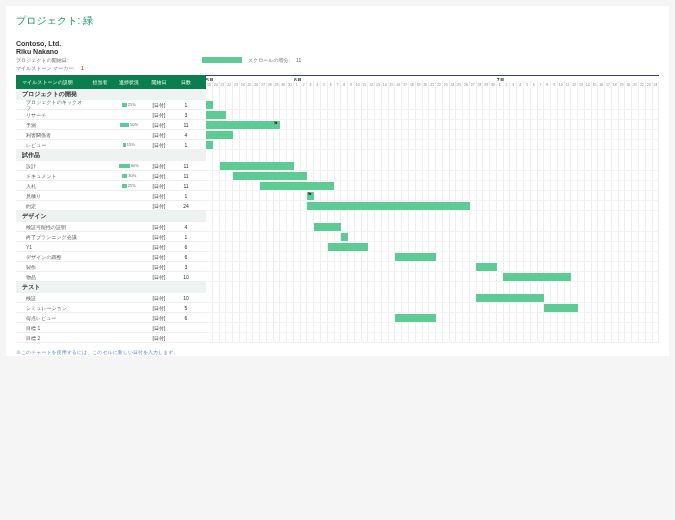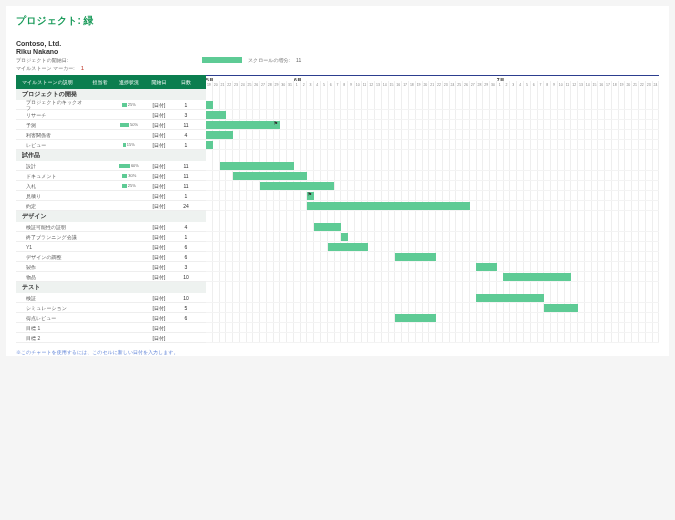--- a/index.html
+++ b/index.html
@@ -1,18 +1,18 @@
 <!DOCTYPE html>
 <html><head>
 <meta charset="utf-8">
 <style>
   * { margin: 0; padding: 0; box-sizing: border-box; }
   body { font-family: "Meiryo", Arial, sans-serif; background: #f5f5f5; width: 675px; height: 520px; overflow: hidden; font-size: 6px; color: #333; }
   .sheet { background: #fff; margin: 6px; width: 663px; height: 350px; padding: 8px 10px; position: relative; }
-  .title { color: #1a9b5a; font-weight: bold; font-size: 10px; margin-bottom: 12px; }
+  .title { color: #1a9b5a; font-weight: normal; font-size: 10px; margin-bottom: 12px; }
   .company { font-weight: bold; font-size: 7px; }
   .lead { font-weight: bold; font-size: 7px; margin-top: 1px; }
   .meta-row { display: flex; align-items: center; gap: 6px; margin-top: 2px; font-size: 5px; color: #666; }
   .meta-left { width: 180px; display: flex; gap: 6px; }
   .marker { color: #c0392b; font-size: 6px; }
   .scroll-label { font-size: 5px; color: #666; }
   .scroll-val { font-size: 5px; }
   .scroll-bar { height: 6px; width: 40px; background: #5ecb95; }
   .content { display: flex; margin-top: 4px; }
   .left { width: 190px; }

